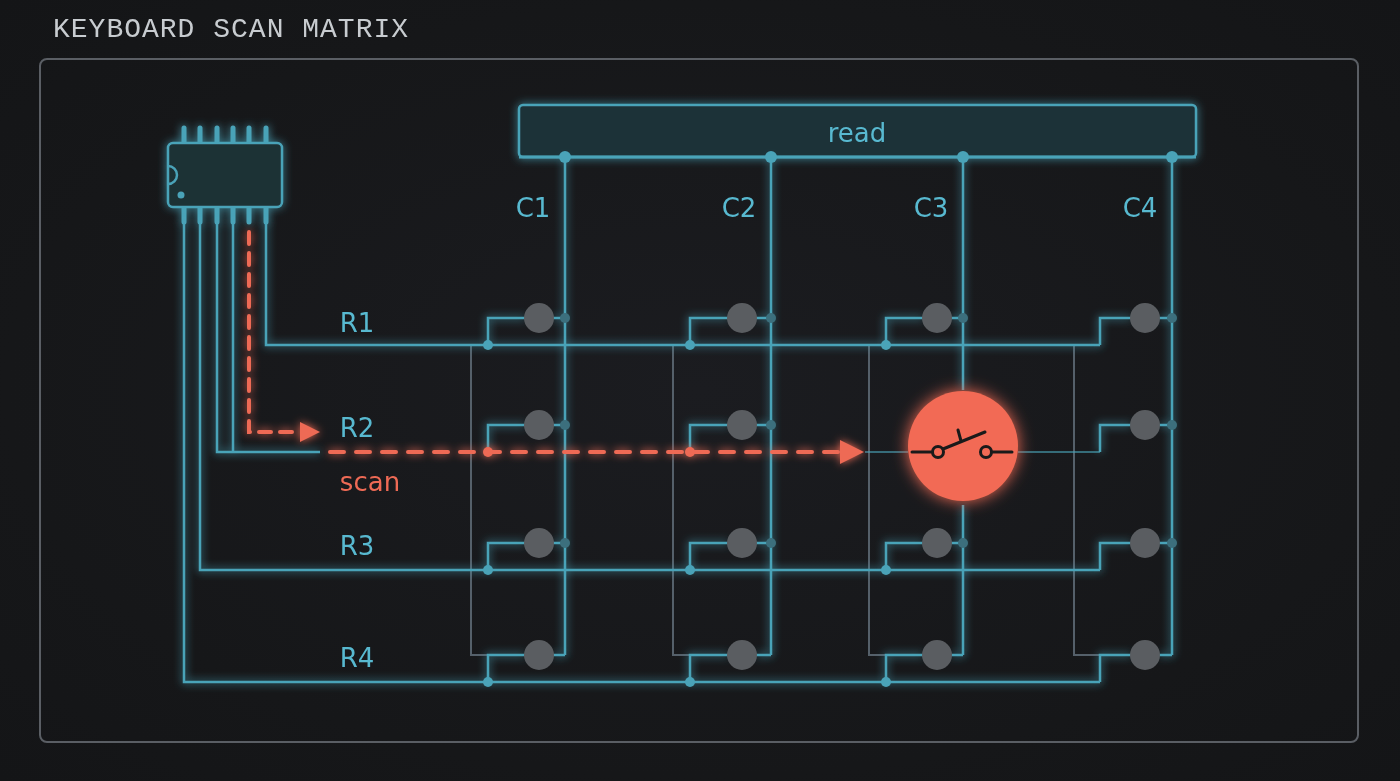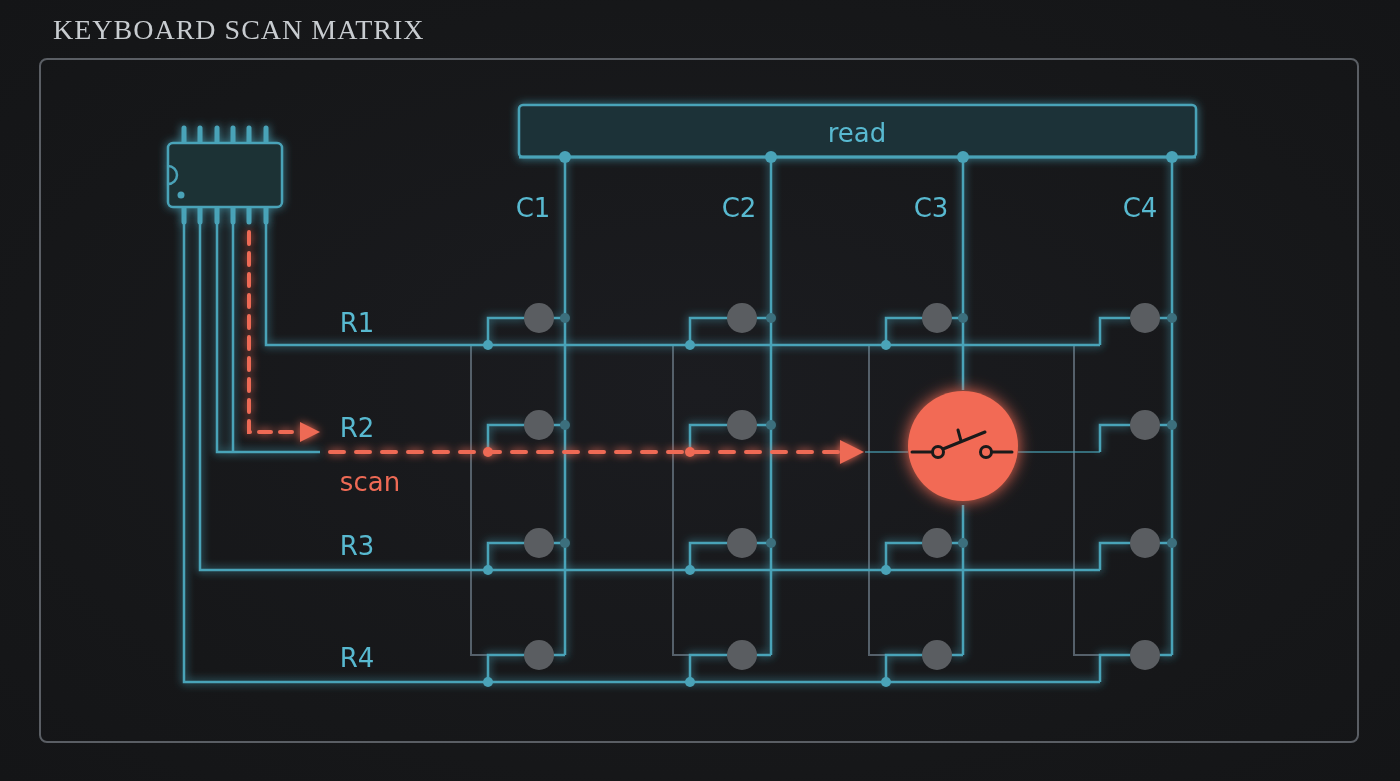--- a/index.html
+++ b/index.html
@@ -13,21 +13,21 @@
   .page {
     position: relative;
     width: 1400px;
     height: 781px;
     background: radial-gradient(ellipse at 50% 50%, #1b1c20 0%, #161719 70%, #141517 100%);
   }
   .title {
     position: absolute;
     left: 53px;
     top: 14px;
-    font-family: Liberation Serif, serif;
+    font-family: Liberation Mono, monospace;
     font-size: 28px;
     letter-spacing: 1px;
     color: #c8ccd0;
   }
   .frame {
     position: absolute;
     left: 39px;
     top: 58px;
     width: 1320px;
     height: 685px;

